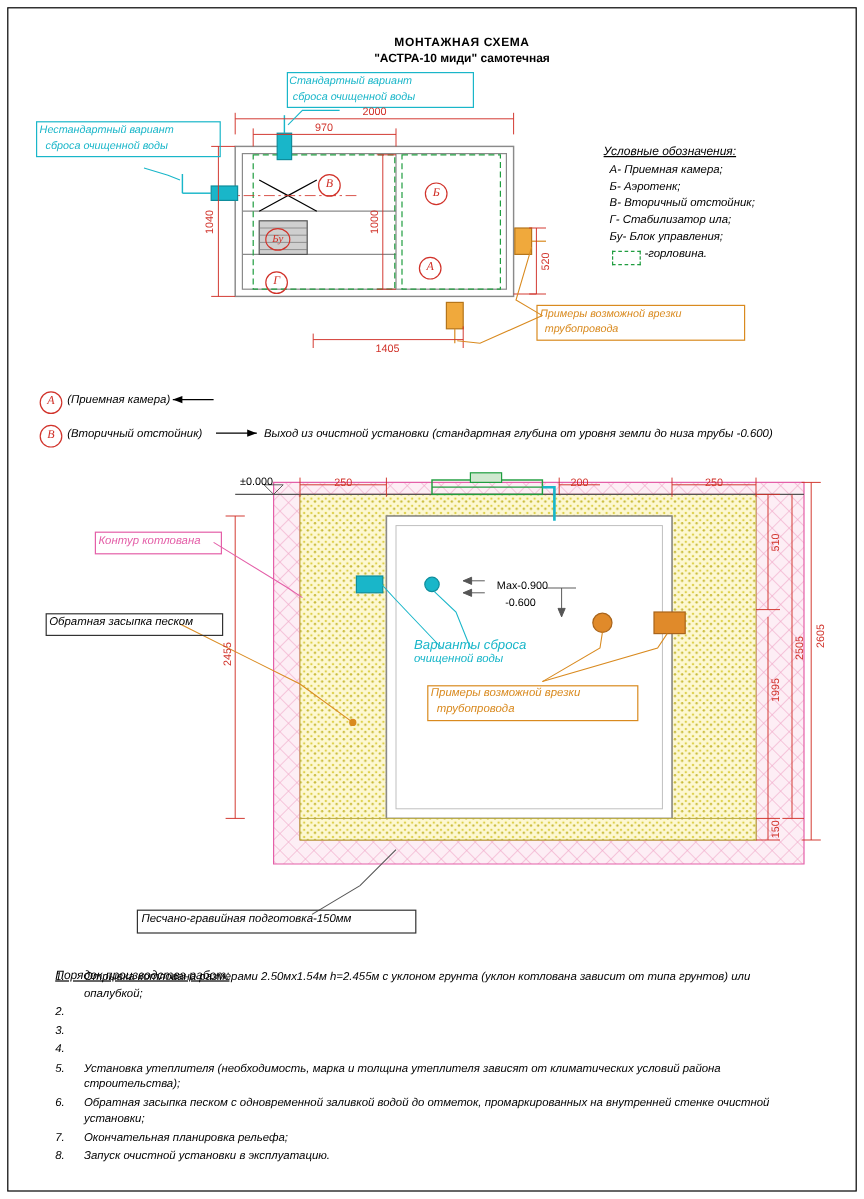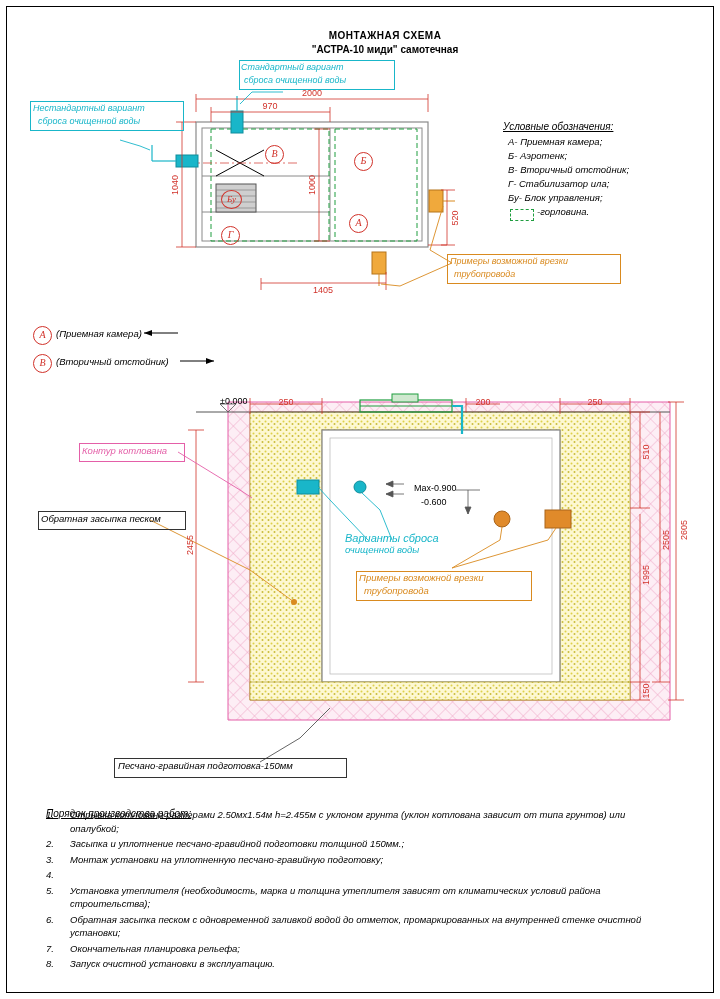--- a/index.html
+++ b/index.html
@@ -137,20 +137,21 @@
     <polygon points="144,15 152,12 152,18" fill="#000"></polygon>
     <line x1="180" y1="43" x2="214" y2="43" stroke="#000" stroke-width="1"></line>
     <polygon points="214,43 206,40 206,46" fill="#000"></polygon>
   </svg>
 
   <div class="circ" style="left:33px;top:326px;width:17px;height:17px;line-height:16px;font-size:10px;">А</div>
   <div class="t ital blk" style="left:56px;top:329px;font-size:9.5px;">(Приемная камера)</div>
 
   <div class="circ" style="left:33px;top:354px;width:17px;height:17px;line-height:16px;font-size:10px;">В</div>
   <div class="t ital blk" style="left:56px;top:357px;font-size:9.5px;">(Вторичный отстойник)</div>
+  <div class="t ital blk" style="left:220px;top:357px;font-size:9.5px;width:480px;">Выход из очистной установки (стандартная глубина от уровня земли до низа трубы -0.600)</div>
 
   <svg width="720" height="420" style="left:0;top:390px;">
     <defs>
       <pattern id="soil" width="10" height="10" patternUnits="userSpaceOnUse" patternTransform="rotate(45)">
         <rect width="10" height="10" fill="#fdeef5"></rect>
         <line x1="0" y1="0" x2="0" y2="10" stroke="#f0a8c8" stroke-width="1"></line>
         <line x1="0" y1="0" x2="10" y2="0" stroke="#f0a8c8" stroke-width="1"></line>
       </pattern>
       <pattern id="sand" width="6" height="6" patternUnits="userSpaceOnUse">
         <rect width="6" height="6" fill="#fdf8d2"></rect>
@@ -234,21 +235,21 @@
     </g>
     <g stroke="#d98a1f" stroke-width="0.9" fill="none">
       <path d="M452,178 L500,150 L502,137"></path>
       <path d="M452,178 L548,150 L556,138"></path>
     </g>
     <g stroke="#555" stroke-width="0.9" fill="none">
       <path d="M260,372 L300,348 L330,318"></path>
     </g>
   </svg>
 
-  <div class="t blk" style="left:220px;top:396px;font-size:9px;text-align:right;">±0.000</div>
+  <div class="t blk" style="left:200px;top:396px;font-size:9px;text-align:right;">±0.000</div>
 
   <div class="t ital mag" style="left:82px;top:446px;font-size:9.5px;">Контур котлована</div>
   <div class="abs" style="left:79px;top:443px;width:104px;height:17px;border:1px solid #e45fa8;"></div>
 
   <div class="t ital blk" style="left:41px;top:514px;font-size:9.5px;">Обратная засыпка песком</div>
   <div class="abs" style="left:38px;top:511px;width:146px;height:17px;border:1px solid #333;"></div>
 
   <div class="t ital cyan" style="left:345px;top:532px;font-size:11px;">Варианты сброса</div>
   <div class="t ital cyan" style="left:345px;top:545px;font-size:9.5px;">очищенной воды</div>
 
@@ -274,25 +275,23 @@
 
   <div class="t ital ul blk" style="left:46px;top:808px;font-size:10px;">Порядок производства работ:</div>
 
   <div class="abs" style="left:46px;top:808px;width:630px;">
     <div style="display:flex;font-style:italic;font-size:9.5px;line-height:13.5px;margin-bottom:2px;">
       <span style="width:24px;flex:none;">1.</span>
       <span>Отрывка котлована размерами 2.50мх1.54м h=2.455м с уклоном грунта (уклон котлована зависит от типа грунтов) или опалубкой;</span>
     </div>
     <div style="display:flex;font-style:italic;font-size:9.5px;line-height:13.5px;margin-bottom:2px;">
       <span style="width:24px;flex:none;">2.</span>
-      <span>Засыпка и уплотнение песчано-гравийной подготовки толщиной 150мм.;</span>
     </div>
     <div style="display:flex;font-style:italic;font-size:9.5px;line-height:13.5px;margin-bottom:2px;">
       <span style="width:24px;flex:none;">3.</span>
-      <span>Монтаж установки на уплотненную песчано-гравийную подготовку;</span>
     </div>
     <div style="display:flex;font-style:italic;font-size:9.5px;line-height:13.5px;margin-bottom:2px;">
       <span style="width:24px;flex:none;">4.</span>
     </div>
     <div style="display:flex;font-style:italic;font-size:9.5px;line-height:13.5px;margin-bottom:2px;">
       <span style="width:24px;flex:none;">5.</span>
       <span>Установка утеплителя (необходимость, марка и толщина утеплителя зависят от климатических условий района строительства);</span>
     </div>
     <div style="display:flex;font-style:italic;font-size:9.5px;line-height:13.5px;margin-bottom:2px;">
       <span style="width:24px;flex:none;">6.</span>

